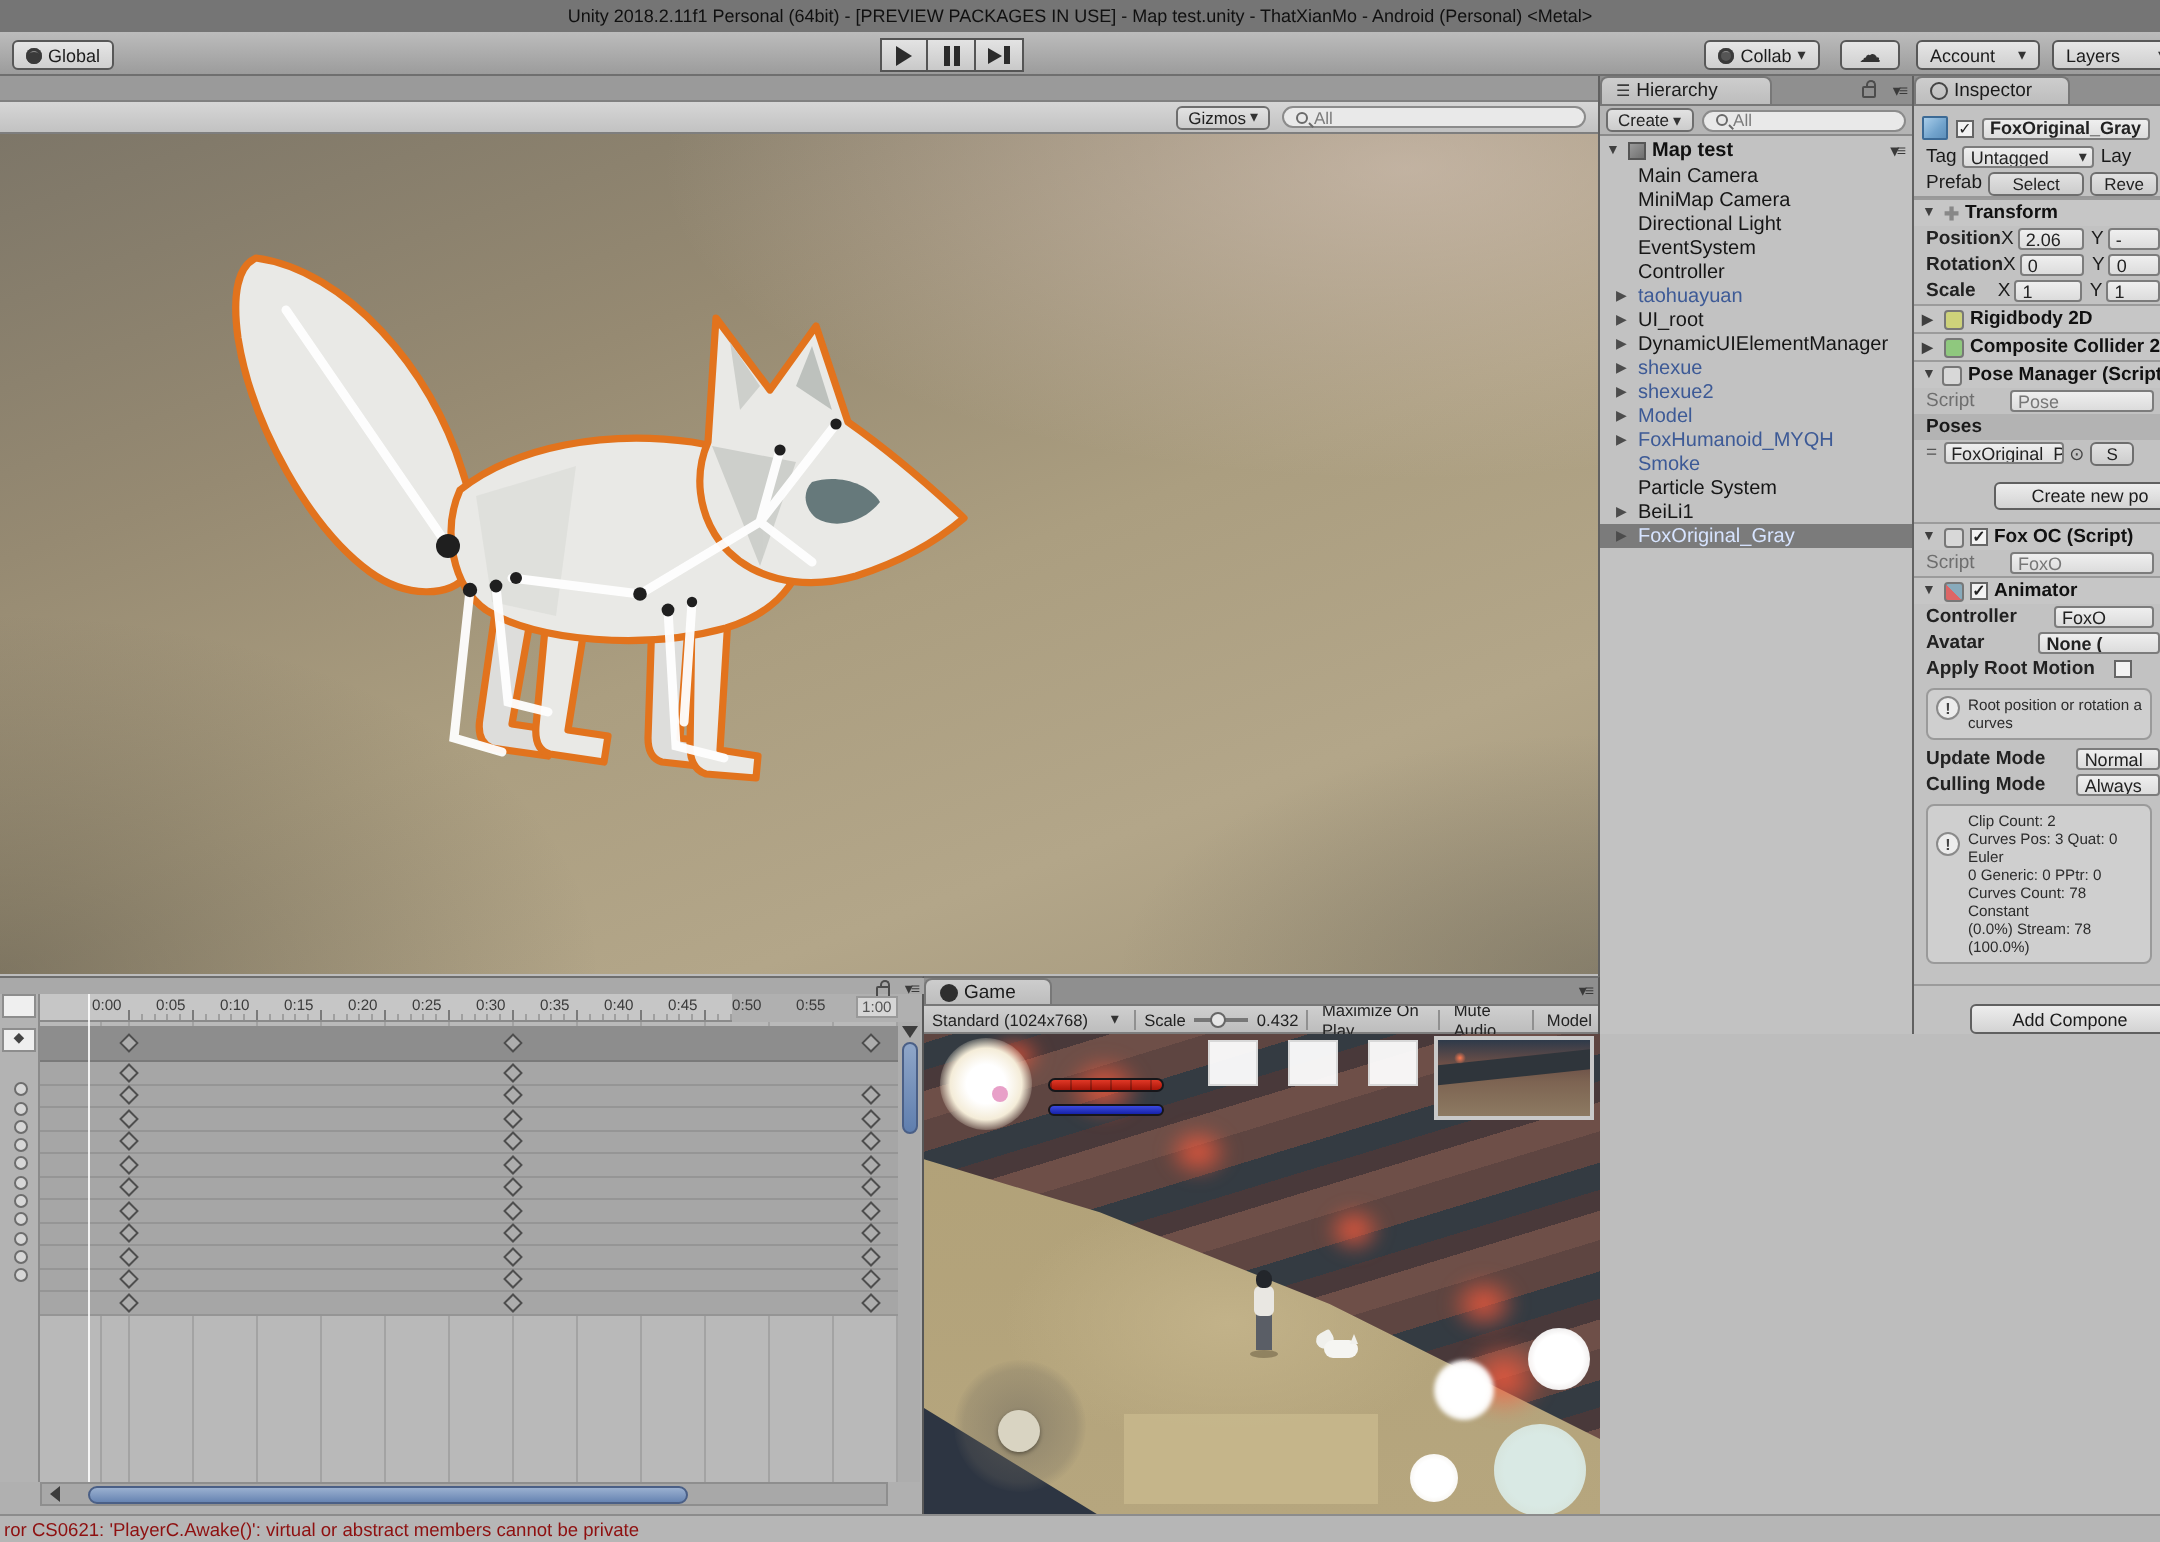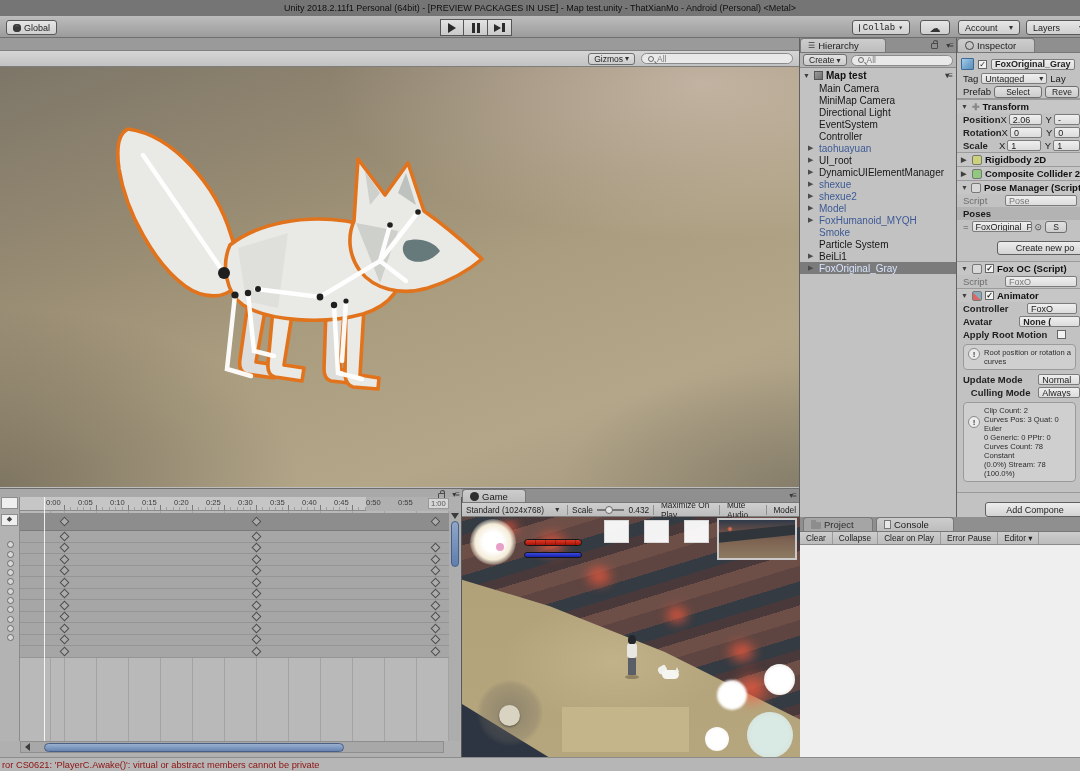--- a/index.html
+++ b/index.html
@@ -210,21 +210,21 @@
             <i></i>
           </span>
         </div>
       <div class="pbtn">
           <span class="stepgrp">
             <span class="tri"></span>
             <span class="stepbar"></span>
           </span>
         </div>
     </div>
-    <div class="tbtn" style="left:852px; width:58px;font-family:Liberation Mono, monospace;">
+    <div class="tbtn" style="left:852px; width:58px;">
       <span class="globe" style="background:#555;"></span>
       <span>Collab</span>
       <span class="caret">▾</span>
     </div>
     <div class="tbtn" style="left:920px; width:30px;">
       <span class="cloudg">☁</span>
     </div>
     <div class="tbtn" style="left:958px; width:62px; justify-content:space-between;">
       <span>Account</span>
       <span class="caret">▾</span>
@@ -506,21 +506,21 @@
       <span>
         <span>Root position or rotation a</span><br>
         <span>curves</span>
       </span>
     </div>
     <div class="irow">
       <span class="ilabel" style="width:76px;">Update Mode</span>
       <span class="field" style="width:42px;">Normal</span>
     </div>
     <div class="irow">
-      <span class="ilabel" style="width:76px;text-align:center;">Culling Mode</span>
+      <span class="ilabel" style="width:76px;">Culling Mode</span>
       <span class="field" style="width:42px;">Always</span>
     </div>
     <div class="infobox">
       <span class="warnc" style="margin-top:10px;">!</span>
       <span>
         <span>Clip Count: 2</span><br>
         <span>Curves Pos: 3 Quat: 0 Euler</span><br>
         <span>0 Generic: 0 PPtr: 0</span><br>
         <span>Curves Count: 78 Constant</span><br>
         <span>(0.0%) Stream: 78 (100.0%)</span>
@@ -700,38 +700,18 @@
       </div>
       <div class="dlgrect"></div>
       <div class="glow" style="left:268px; top:152px; width:44px; height:40px;"></div>
       <div class="wcirc" style="left:302px; top:147px; width:31px; height:31px;"></div>
       <div class="wcirc" style="left:255px; top:163px; width:30px; height:30px; filter:blur(1px);"></div>
       <div class="wcirc" style="left:285px; top:195px; width:46px; height:46px; background:radial-gradient(#d9e9e4 55%, rgba(217,233,228,.8));"></div>
       <div class="wcirc" style="left:243px; top:210px; width:24px; height:24px;"></div>
     </div>
   </div>
 
-  <div class="consolep">
-    <div class="tabstrip">
-      <div class="tab inactive" style="left:3px; width:70px;">
-        <span class="folderic"></span>
-        <span>Project</span>
-      </div>
-      <div class="tab" style="left:76px; width:78px;">
-        <span class="pageic"></span>
-        <span>Console</span>
-      </div>
-    </div>
-    <div class="con-toolbar">
-        <div class="cbtn">Clear</div>
-        <div class="cbtn">Collapse</div>
-        <div class="cbtn">Clear on Play</div>
-        <div class="cbtn">Error Pause</div>
-        <div class="cbtn">Editor ▾</div>
-      </div>
-    <div class="con-body"></div>
-  </div>
 
   <div class="statusbar">
     <span>ror CS0621: 'PlayerC.Awake()': virtual or abstract members cannot be private</span>
   </div>
 
 </div>
 
 </body></html>

